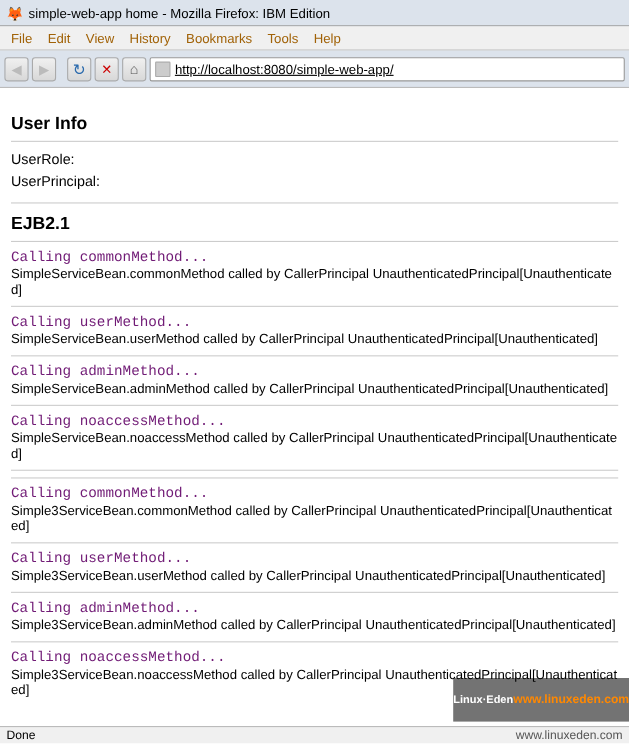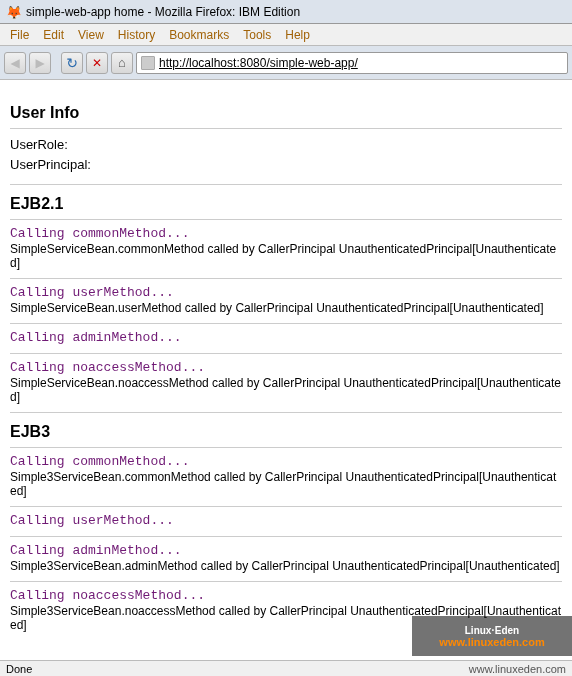--- a/index.html
+++ b/index.html
@@ -287,40 +287,41 @@
   <hr class="divider">
 
   <div class="method-block">
     <div class="method-calling">Calling userMethod...</div>
     <div class="method-result">SimpleServiceBean.userMethod called by CallerPrincipal UnauthenticatedPrincipal[Unauthenticated]</div>
   </div>
   <hr class="divider">
 
   <div class="method-block">
     <div class="method-calling">Calling adminMethod...</div>
+    <div class="method-result">SimpleServiceBean.adminMethod called by CallerPrincipal UnauthenticatedPrincipal[Unauthenticated]</div>
   </div>
   <hr class="divider">
 
   <div class="method-block">
     <div class="method-calling">Calling noaccessMethod...</div>
     <div class="method-result">SimpleServiceBean.noaccessMethod called by CallerPrincipal UnauthenticatedPrincipal[Unauthenticated]</div>
   </div>
   <hr class="divider">
 
-  <div class="section-title">EJB3</div>
   <hr class="divider">
 
   <div class="method-block">
     <div class="method-calling">Calling commonMethod...</div>
     <div class="method-result">Simple3ServiceBean.commonMethod called by CallerPrincipal UnauthenticatedPrincipal[Unauthenticated]</div>
   </div>
   <hr class="divider">
 
   <div class="method-block">
     <div class="method-calling">Calling userMethod...</div>
+    <div class="method-result">Simple3ServiceBean.userMethod called by CallerPrincipal UnauthenticatedPrincipal[Unauthenticated]</div>
   </div>
   <hr class="divider">
 
   <div class="method-block">
     <div class="method-calling">Calling adminMethod...</div>
     <div class="method-result">Simple3ServiceBean.adminMethod called by CallerPrincipal UnauthenticatedPrincipal[Unauthenticated]</div>
   </div>
   <hr class="divider">
 
   <div class="method-block">
@@ -329,17 +330,17 @@
   </div>
 
 </div>
 
 <div class="status-bar">
   <span class="status-text">Done</span>
   <span class="status-right">www.linuxeden.com</span>
 </div>
 
 <div class="watermark" style="position:fixed; bottom:20px; right:0;">
-  <div style="display:flex;flex-direction:column;align-items:center;">
+  <div style="display:flex;flex-direction:row;align-items:flex-end;">
     <div style="color:#fff;font-size:10px;font-weight:bold;">Linux·Eden</div>
     <div style="color:#ff8800;font-size:11px;font-weight:bold;">www.linuxeden.com</div>
   </div>
 </div>
 
 </body></html>

